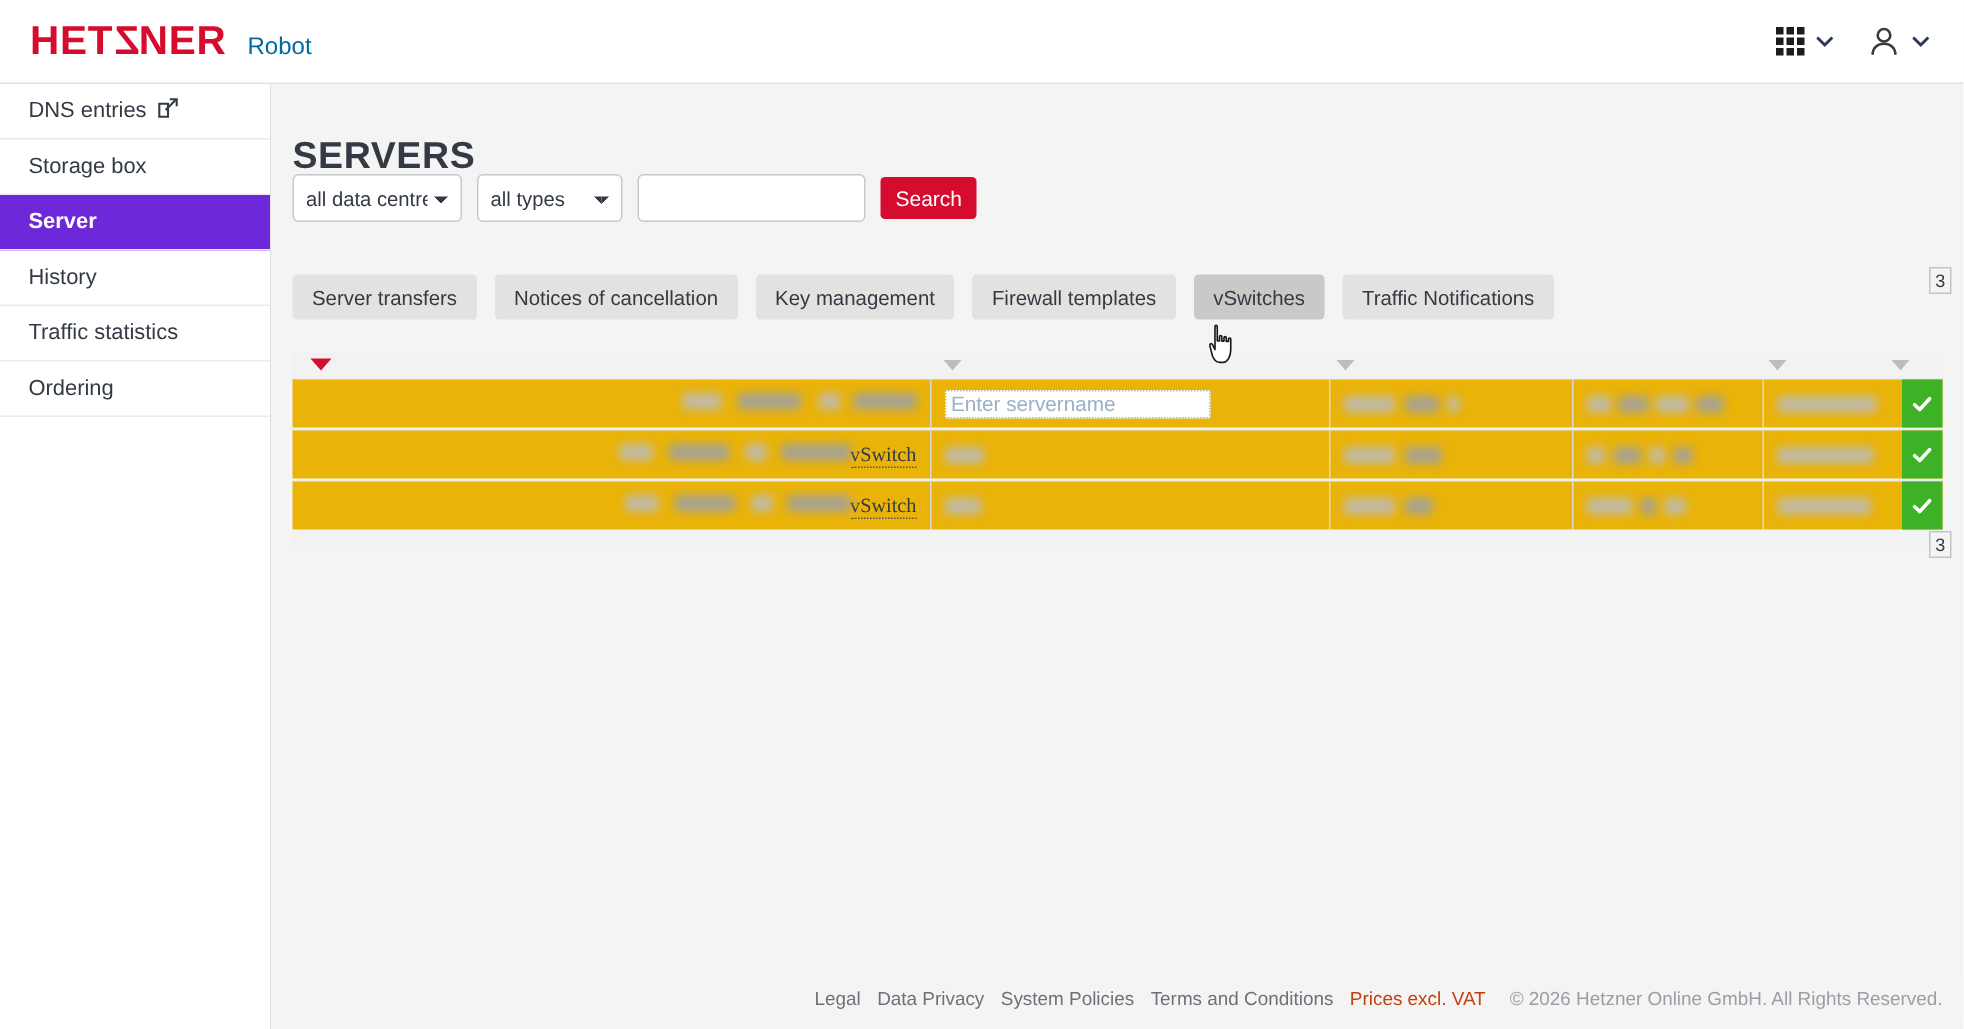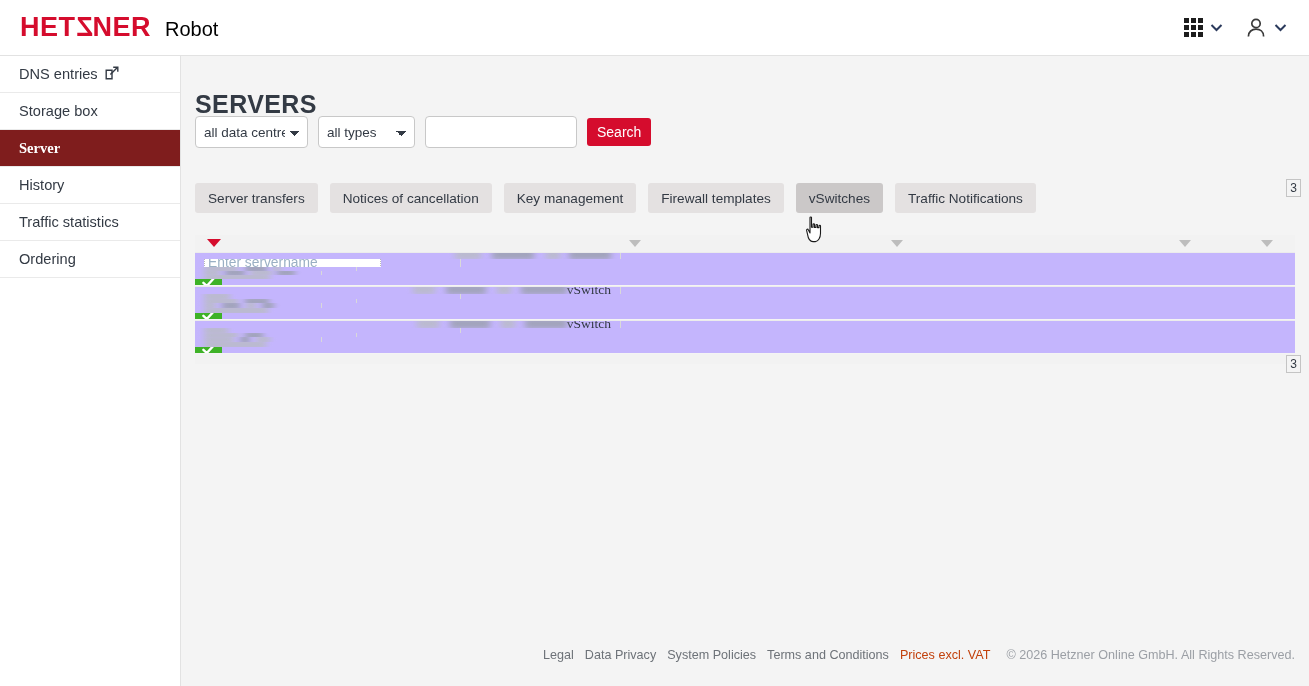--- a/index.html
+++ b/index.html
@@ -19,21 +19,21 @@
     border-bottom: 1px solid #e2e2e2;
     display: flex; align-items: center;
   }
   .brand { display: flex; align-items: baseline; padding-left: 20px; }
   .logo {
     color: #d50c2d; font-weight: bold; font-size: 27px;
     letter-spacing: 0.5px; line-height: 1;
   }
   .logo .flip { display: inline-block; transform: scaleX(-1); }
   .product {
-    color: #000000; font-size: 20px; margin-left: 14px; line-height: 1;
+    color: #0369a1; font-size: 16px; margin-left: 14px; line-height: 1;
   }
   .top-actions {
     margin-left: auto; display: flex; align-items: center;
     padding-right: 22px; gap: 22px;
   }
   .top-action { display: flex; align-items: center; gap: 7px; cursor: pointer; }
   .grid-icon {
     display: grid; grid-template-columns: repeat(3, 5px);
     grid-template-rows: repeat(3, 5px); gap: 2px;
   }
@@ -45,21 +45,21 @@
   .sidebar {
     position: absolute; top: 56px; left: 0; width: 181px; height: 630px;
     background: #ffffff; border-right: 1px solid #e2e2e2;
   }
   .nav-item {
     height: 37px; display: flex; align-items: center;
     padding-left: 19px; font-size: 14.6px; color: #333a44;
     border-bottom: 1px solid #eaeaea; cursor: pointer;
     white-space: nowrap;
   }
-  .nav-item.active { background: #7f1d1d; color: #ffffff; font-weight: bold; font-family: Liberation Serif, serif; }
+  .nav-item.active { background: #6d28d9; color: #ffffff; font-weight: bold; }
   .ext-icon { margin-left: 7px; display: inline-block; }
 
   
   .main {
     position: absolute; top: 56px; left: 181px;
     width: 1128px; height: 630px; background: #f4f4f4;
   }
   .page-title {
     position: absolute; left: 14px; top: 17px;
     font-size: 25px; color: #333a44; letter-spacing: 0.4px;
@@ -137,23 +137,22 @@
     border-top: 8px solid #d50c2d; cursor: pointer;
   }
   .tri-gray {
     position: absolute; top: 5px;
     width: 0; height: 0;
     border-left: 6px solid transparent; border-right: 6px solid transparent;
     border-top: 7px solid #bdbdbd; cursor: pointer;
   }
   .row {
     display: flex; align-items: stretch; height: 33px;
-    background: #c4b5fd; border-top: 1px solid #ececec;
+    background: #eab308; border-top: 1px solid #ececec;
     margin-bottom: 1px;
-    flex-direction: column;
   }
   .cell {
     display: flex; align-items: center;
     border-right: 1px solid #d9d9d9;
     padding: 0 9px; font-size: 13.5px; color: #333a44;
     overflow: hidden;
   }
   .c1 { width: 426px; justify-content: flex-end; font-family: Liberation Serif, serif; }
   .c2 { width: 266px; }
   .c3 { width: 162px; }
@@ -177,21 +176,21 @@
     width: 177px; height: 19px; border: 1px dotted #b8b8b8;
     background: #ffffff; font-size: 13.8px; color: #9ab0c4;
     padding: 0 3px; font-family: "Liberation Sans", sans-serif;
   }
   .servername-input::placeholder { color: #9ab0c4; opacity: 1; }
   .check { display: block; }
   .tfoot { height: 10px; background: #f2f2f2; }
 
   
   .footer {
-    position: absolute; left: 181px; bottom: 16px; width: 1128px; height: 30px;
+    position: absolute; left: 181px; bottom: 5px; width: 1128px; height: 30px;
     display: flex; align-items: center; justify-content: flex-end;
     padding-right: 14px; background: #f4f4f4;
     font-size: 12.6px;
   }
   .footer a {
     color: #6d7278; text-decoration: none; margin-right: 11px; cursor: pointer;
   }
   .footer .muted { color: #c2410c; margin-right: 16px; }
   .footer .copy { color: #9b9fa5; }
 

